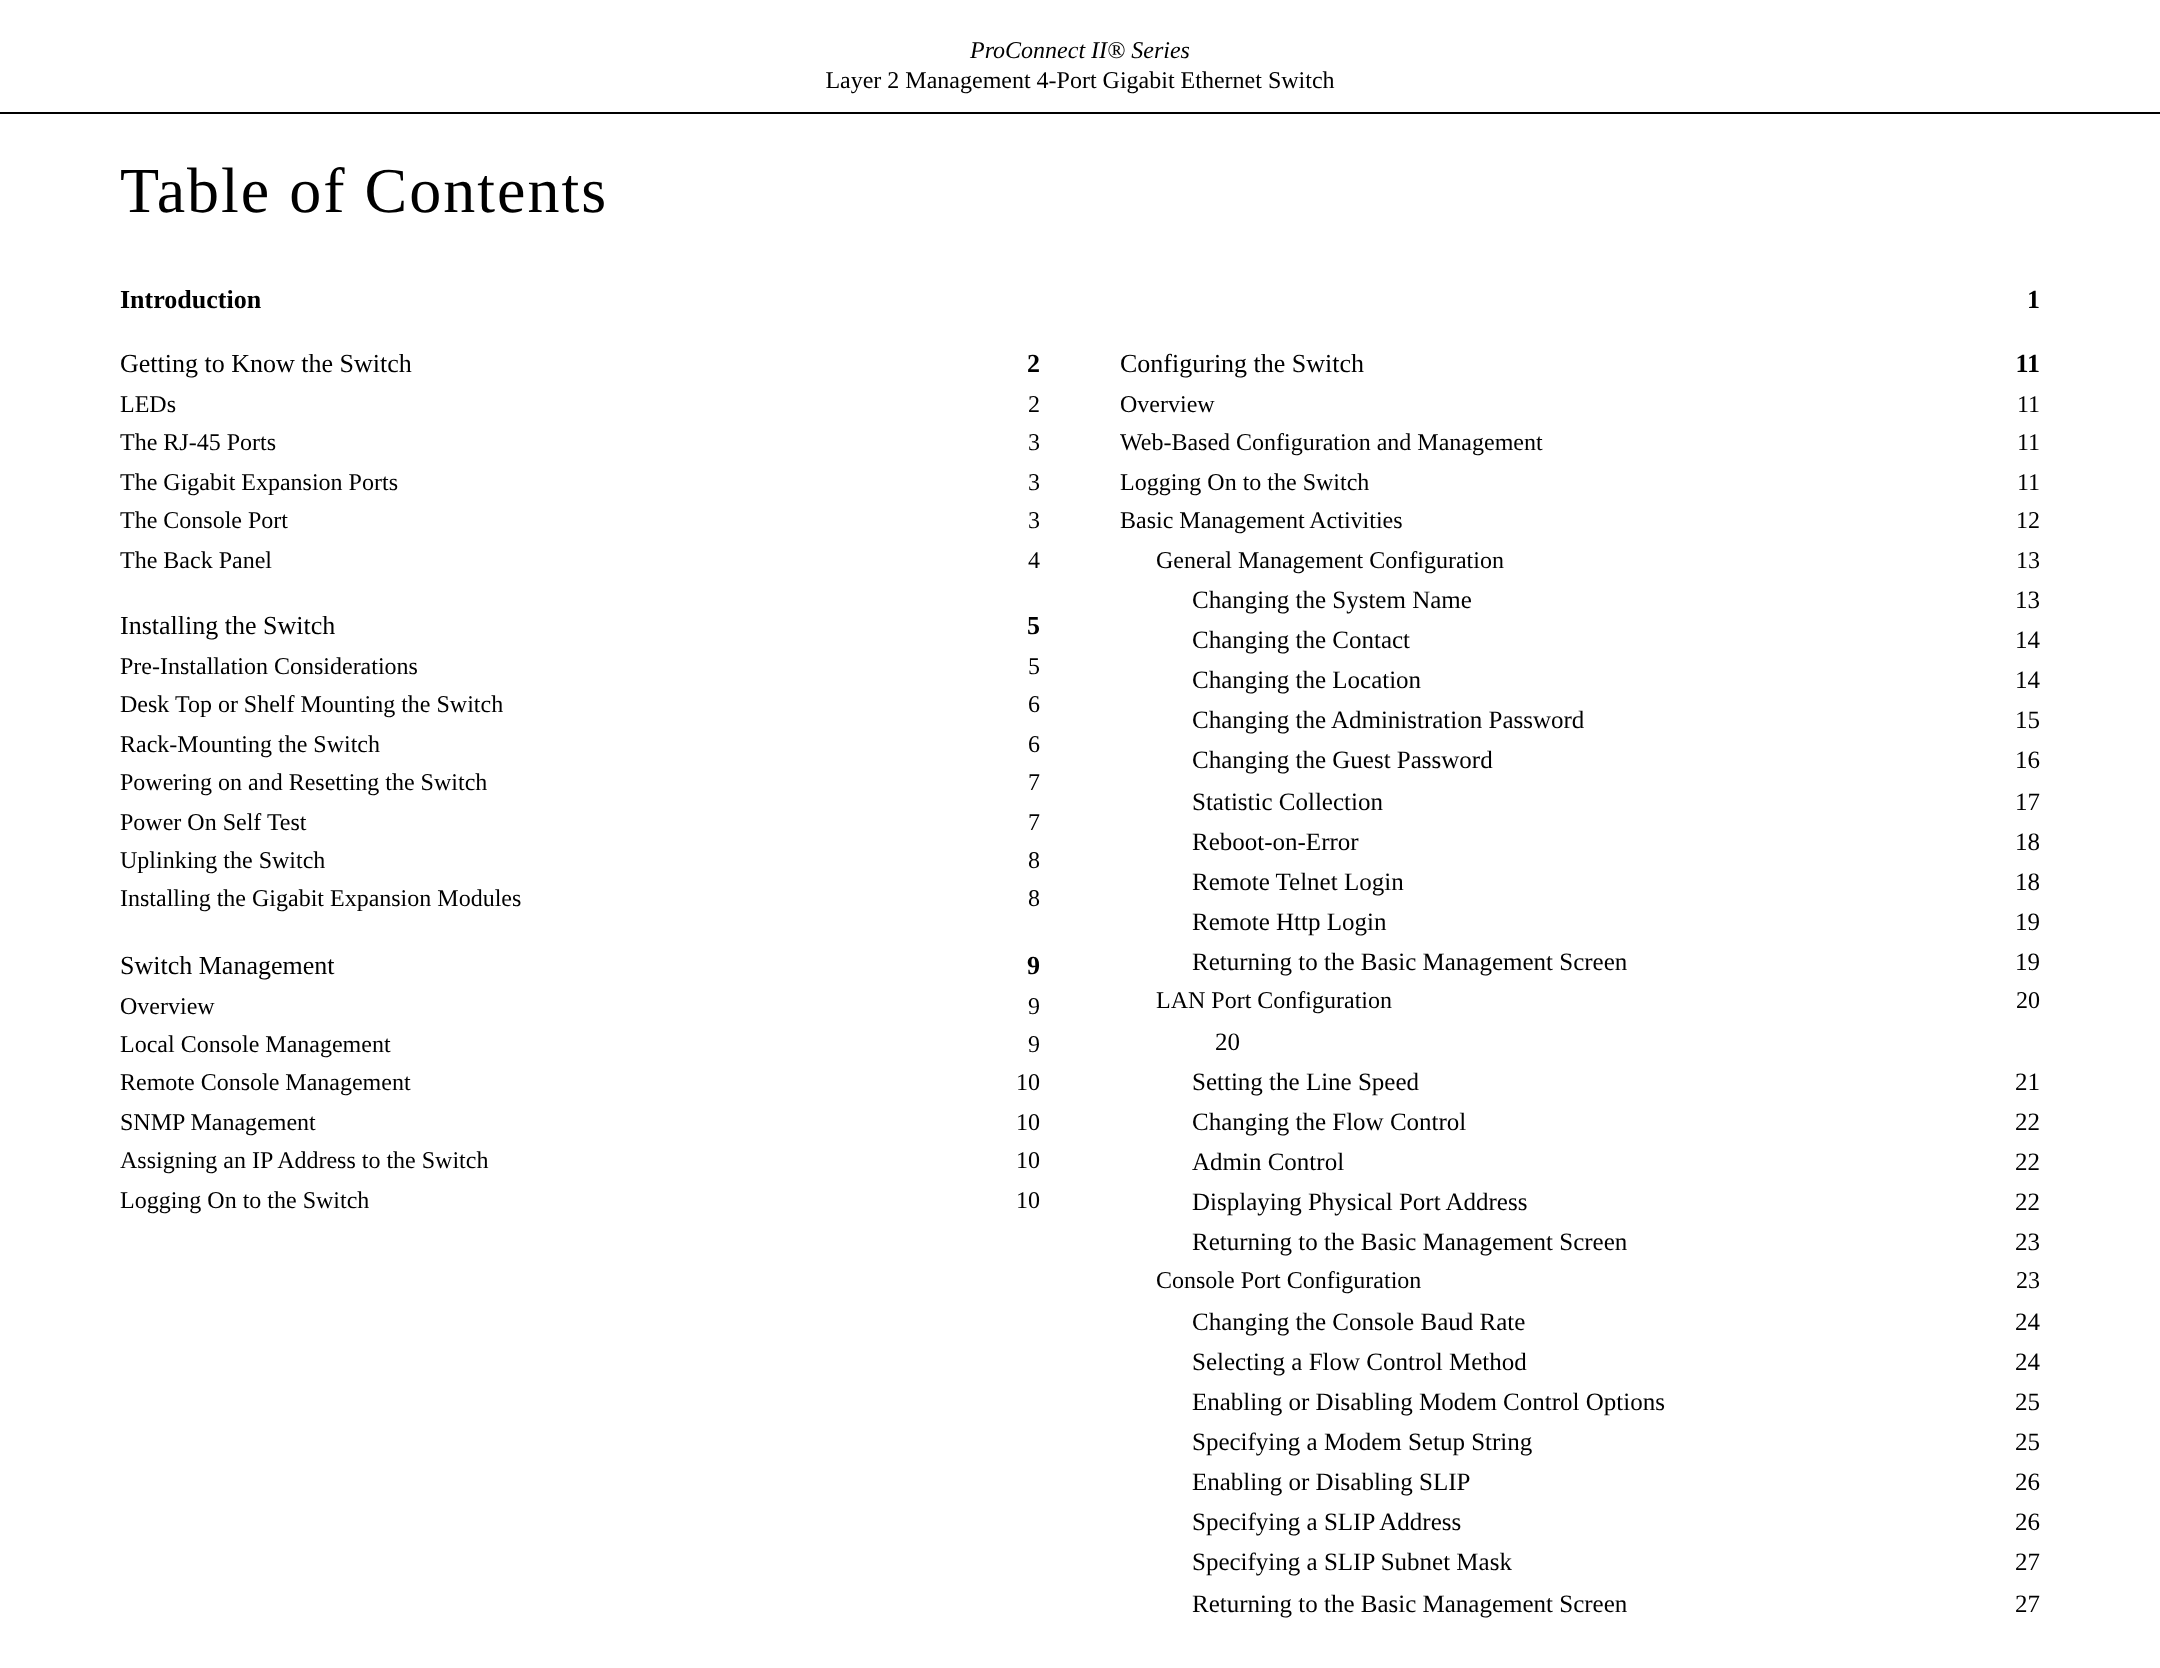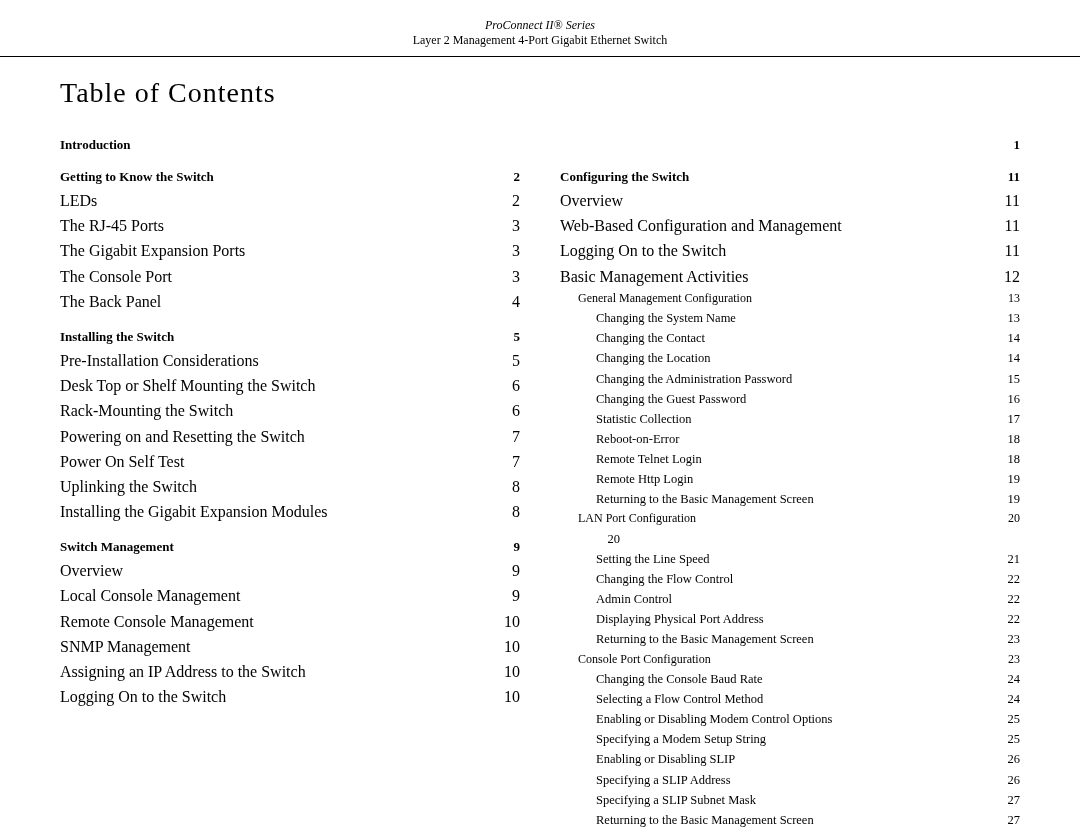--- a/index.html
+++ b/index.html
@@ -30,21 +30,21 @@
 
     .header-right {
       font-size: 12px;
     }
 
     .page-content {
       padding: 10px 60px 30px 60px;
     }
 
     .toc-title {
-      font-size: 28px;
+      font-size: 32px;
       font-weight: normal;
       font-family: 'Times New Roman', Times, serif;
       margin-bottom: 28px;
       letter-spacing: 1px;
     }
 
     .toc-columns {
       display: flex;
       gap: 40px;
     }
@@ -55,31 +55,31 @@
 
     .toc-section-heading {
       font-weight: bold;
       font-size: 13px;
       margin-bottom: 4px;
       display: flex;
       justify-content: space-between;
     }
 
     .toc-section-heading .section-title {
-      font-weight: bold;
+      font-weight: normal;
     }
 
     .toc-section-heading .section-num {
       font-weight: bold;
     }
 
     .toc-entry {
       display: flex;
       justify-content: space-between;
-      font-size: 16px;
+      font-size: 12px;
       margin-bottom: 2px;
       line-height: 1.45;
     }
 
     .toc-entry .entry-title {
       flex: 1;
     }
 
     .toc-entry .entry-num {
       min-width: 24px;

